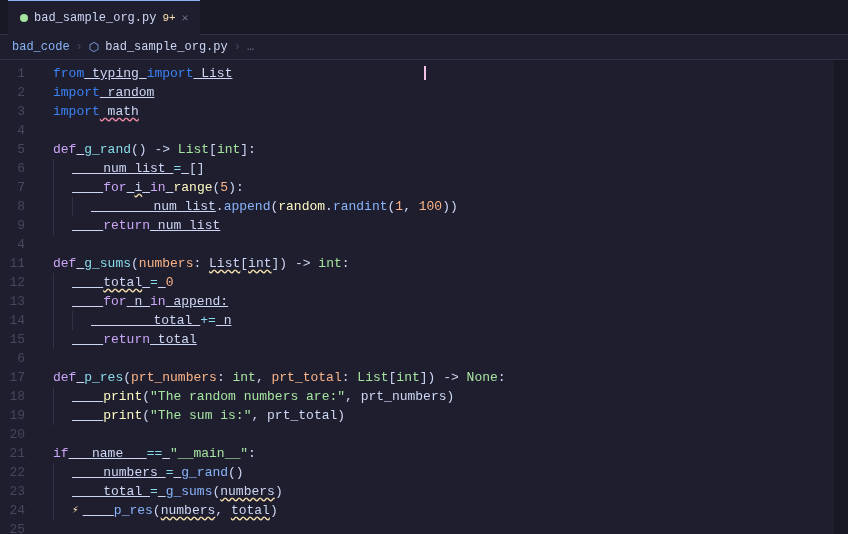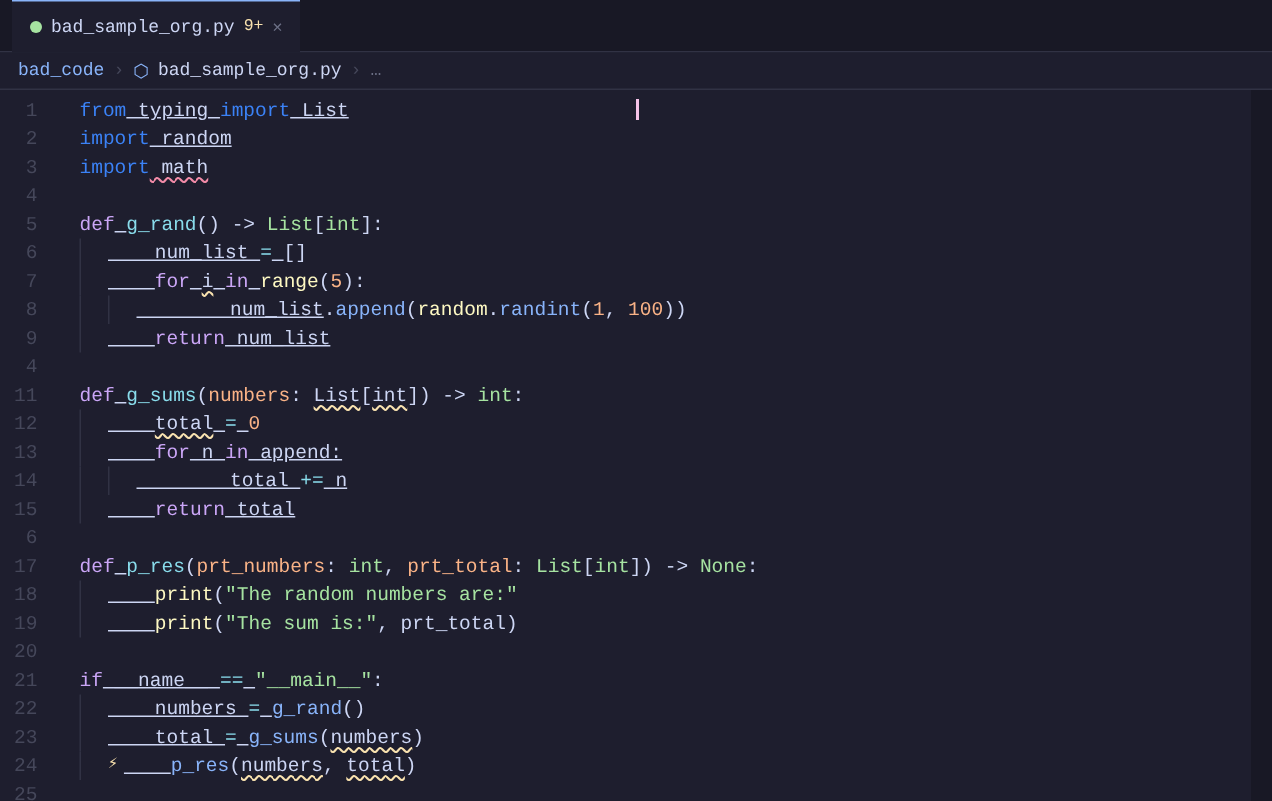--- a/index.html
+++ b/index.html
@@ -208,21 +208,21 @@
       <div class="code-line"><span style="display: inline-block; border-left: 1px solid rgb(49, 50, 68); height: 19px; margin-right: 0px; width: 19px;"></span><span style="display: inline-block; border-left: 1px solid rgb(49, 50, 68); height: 19px; margin-right: 0px; width: 19px;"></span><span class="var">        num_list</span><span class="punct">.</span><span class="fn">append</span><span class="punct">(</span><span class="builtin">random</span><span class="punct">.</span><span class="fn">randint</span><span class="punct">(</span><span class="num">1</span><span class="punct">, </span><span class="num">100</span><span class="punct">))</span></div>
       <div class="code-line"><span style="display: inline-block; border-left: 1px solid rgb(49, 50, 68); height: 19px; margin-right: 0px; width: 19px;"></span><span class="var">    </span><span class="kw">return</span><span class="var"> num_list</span></div>
       <div class="code-line"></div>
       <div class="code-line"><span class="kw">def</span><span class="var"> </span><span class="fn-def">g_sums</span><span class="punct">(</span><span class="param">numbers</span><span class="punct">: </span><span class="squiggle-warn">List</span><span class="punct">[</span><span class="squiggle-warn">int</span><span class="punct">]</span><span class="punct">) -&gt; </span><span class="type">int</span><span class="punct">:</span></div>
       <div class="code-line"><span style="display: inline-block; border-left: 1px solid rgb(49, 50, 68); height: 19px; margin-right: 0px; width: 19px;"></span><span class="var">    </span><span class="squiggle-warn">total</span><span class="var"> </span><span class="op">=</span><span class="var"> </span><span class="num">0</span></div>
       <div class="code-line"><span style="display: inline-block; border-left: 1px solid rgb(49, 50, 68); height: 19px; margin-right: 0px; width: 19px;"></span><span class="var">    </span><span class="kw">for</span><span class="var"> n </span><span class="kw">in</span><span class="var"> append:</span></div>
       <div class="code-line"><span style="display: inline-block; border-left: 1px solid rgb(49, 50, 68); height: 19px; margin-right: 0px; width: 19px;"></span><span style="display: inline-block; border-left: 1px solid rgb(49, 50, 68); height: 19px; margin-right: 0px; width: 19px;"></span><span class="var">        total </span><span class="op">+=</span><span class="var"> n</span></div>
       <div class="code-line"><span style="display: inline-block; border-left: 1px solid rgb(49, 50, 68); height: 19px; margin-right: 0px; width: 19px;"></span><span class="var">    </span><span class="kw">return</span><span class="var"> total</span></div>
       <div class="code-line"></div>
       <div class="code-line"><span class="kw">def</span><span class="var"> </span><span class="fn-def">p_res</span><span class="punct">(</span><span class="param">prt_numbers</span><span class="punct">: </span><span class="type">int</span><span class="punct">, </span><span class="param">prt_total</span><span class="punct">: </span><span class="type">List</span><span class="punct">[</span><span class="type">int</span><span class="punct">]</span><span class="punct">) -&gt; </span><span class="type">None</span><span class="punct">:</span></div>
-      <div class="code-line"><span style="display: inline-block; border-left: 1px solid rgb(49, 50, 68); height: 19px; margin-right: 0px; width: 19px;"></span><span class="var">    </span><span class="builtin">print</span><span class="punct">(</span><span class="str">"The random numbers are:"</span></div>
+      <div class="code-line"><span style="display: inline-block; border-left: 1px solid rgb(49, 50, 68); height: 19px; margin-right: 0px; width: 19px;"></span><span class="var">    </span><span class="builtin">print</span><span class="punct">(</span><span class="str">"The random numbers are:"</span><span class="punct">, prt_numbers)</span></div>
       <div class="code-line"><span style="display: inline-block; border-left: 1px solid rgb(49, 50, 68); height: 19px; margin-right: 0px; width: 19px;"></span><span class="var">    </span><span class="builtin">print</span><span class="punct">(</span><span class="str">"The sum is:"</span><span class="punct">, prt_total)</span></div>
       <div class="code-line"></div>
       <div class="code-line"><span class="kw">if</span><span class="var"> __name__ </span><span class="op">==</span><span class="var"> </span><span class="str">"__main__"</span><span class="punct">:</span></div>
       <div class="code-line"><span style="display: inline-block; border-left: 1px solid rgb(49, 50, 68); height: 19px; margin-right: 0px; width: 19px;"></span><span class="var">    numbers </span><span class="op">=</span><span class="var"> </span><span class="fn">g_rand</span><span class="punct">()</span></div>
       <div class="code-line"><span style="display: inline-block; border-left: 1px solid rgb(49, 50, 68); height: 19px; margin-right: 0px; width: 19px;"></span><span class="var">    total </span><span class="op">=</span><span class="var"> </span><span class="fn">g_sums</span><span class="punct">(</span><span class="squiggle-warn">numbers</span><span class="punct">)</span></div>
       <div class="code-line"><span style="display: inline-block; border-left: 1px solid rgb(49, 50, 68); height: 19px; margin-right: 0px; width: 19px;"></span><span class="warn-icon">⚡</span><span class="var">    </span><span class="fn">p_res</span><span class="punct">(</span><span class="squiggle-warn">numbers</span><span class="punct">, </span><span class="squiggle-warn">total</span><span class="punct">)</span></div>
       <div class="code-line"></div>
     </div>
   <div class="scrollbar-gutter"></div>
 </div>

